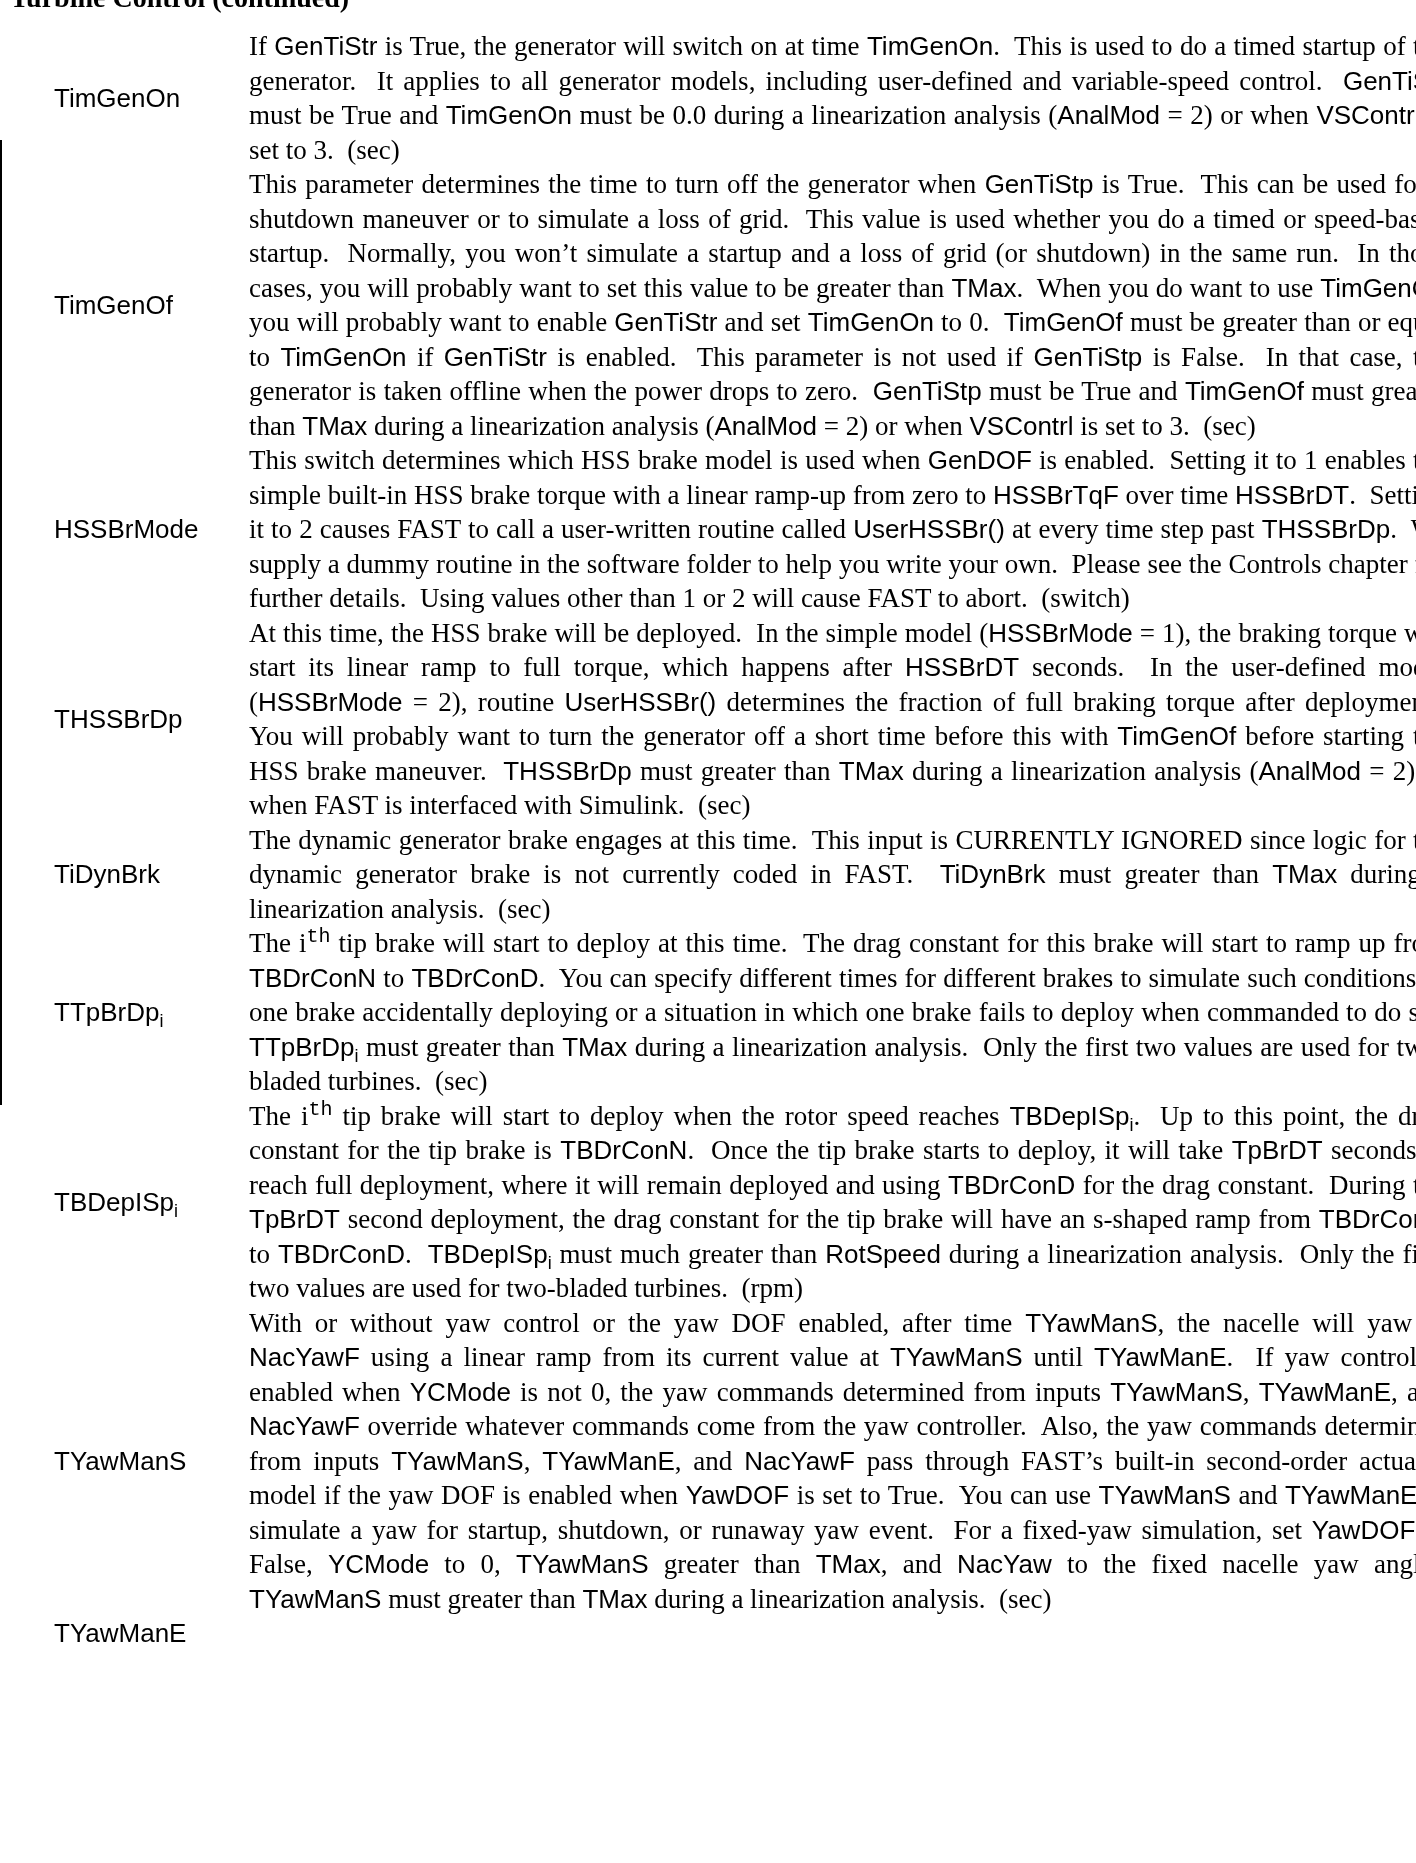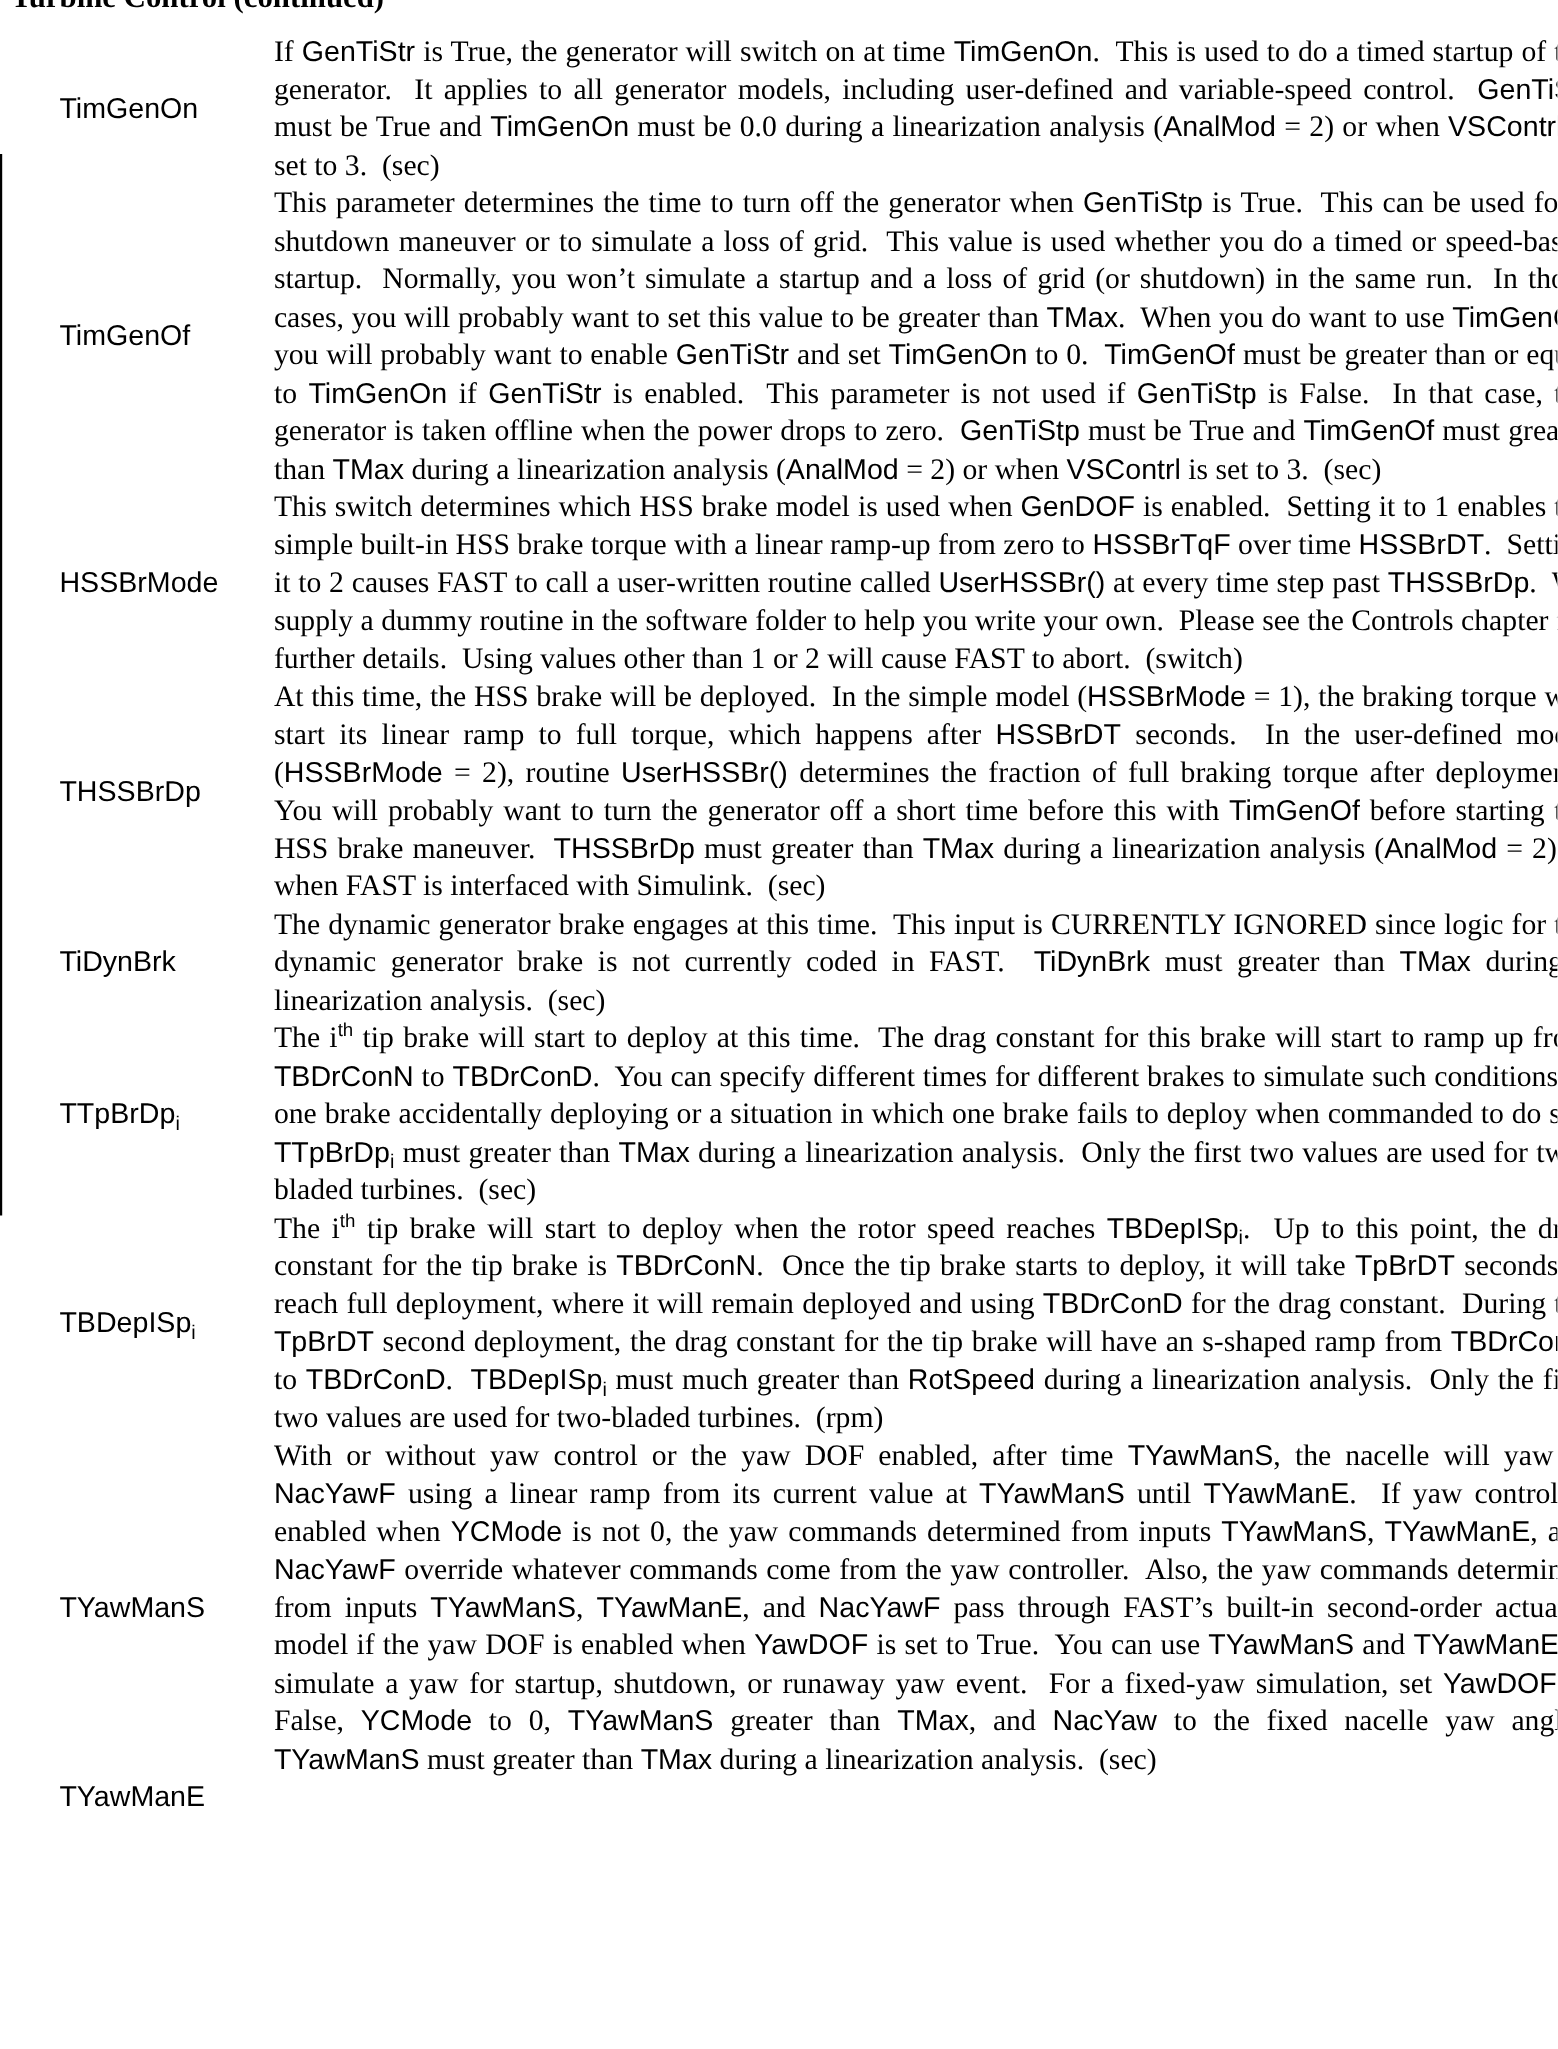--- a/index.html
+++ b/index.html
@@ -46,23 +46,23 @@
     width:1197px;
     font-size:27px;
     line-height:34.5px;
     text-align:justify;
   }
   .param{
     font-family:"Liberation Sans", sans-serif;
     font-size:26px;
   }
   .desc sup{
-    font-size:17px;
+    font-size:20px;
     line-height:0;
-    font-family:Liberation Sans, sans-serif;
+    font-family:Liberation Mono, monospace;
   }
   sub{
     font-size:18px;
     line-height:0;
   }
   .edge-artifact{
     position:absolute;
     left:0;
     top:140px;
     width:2px;

